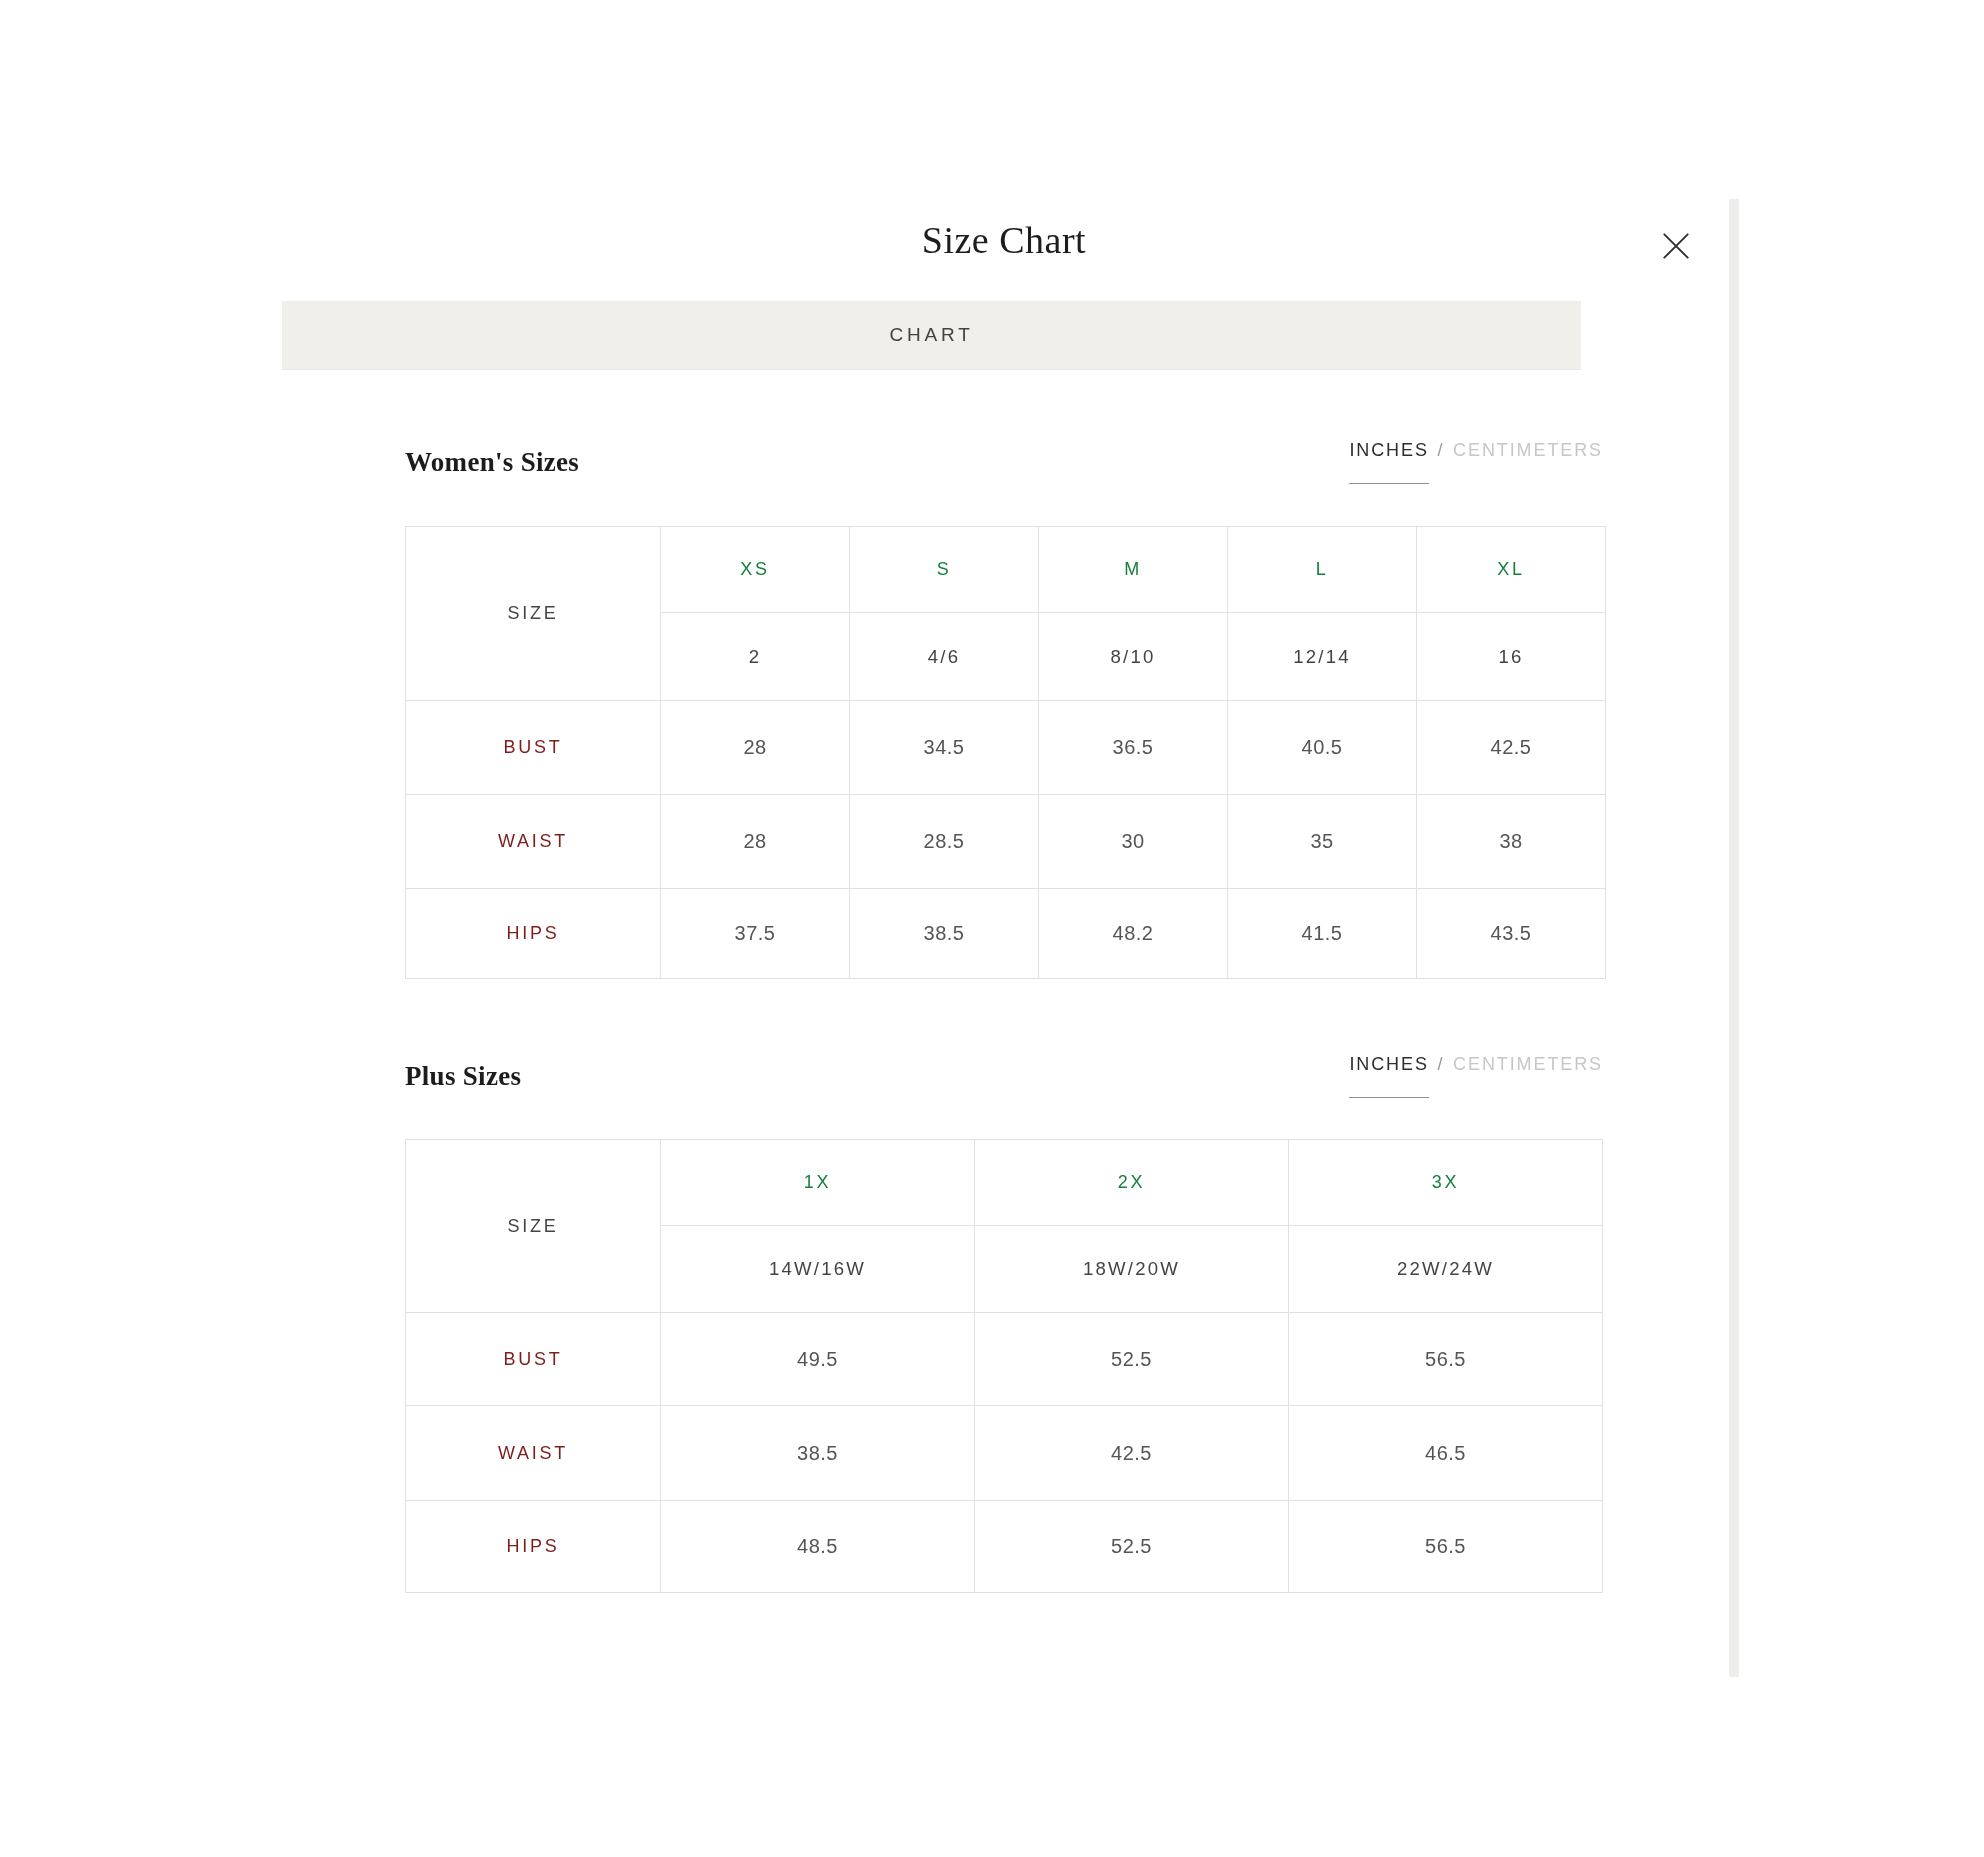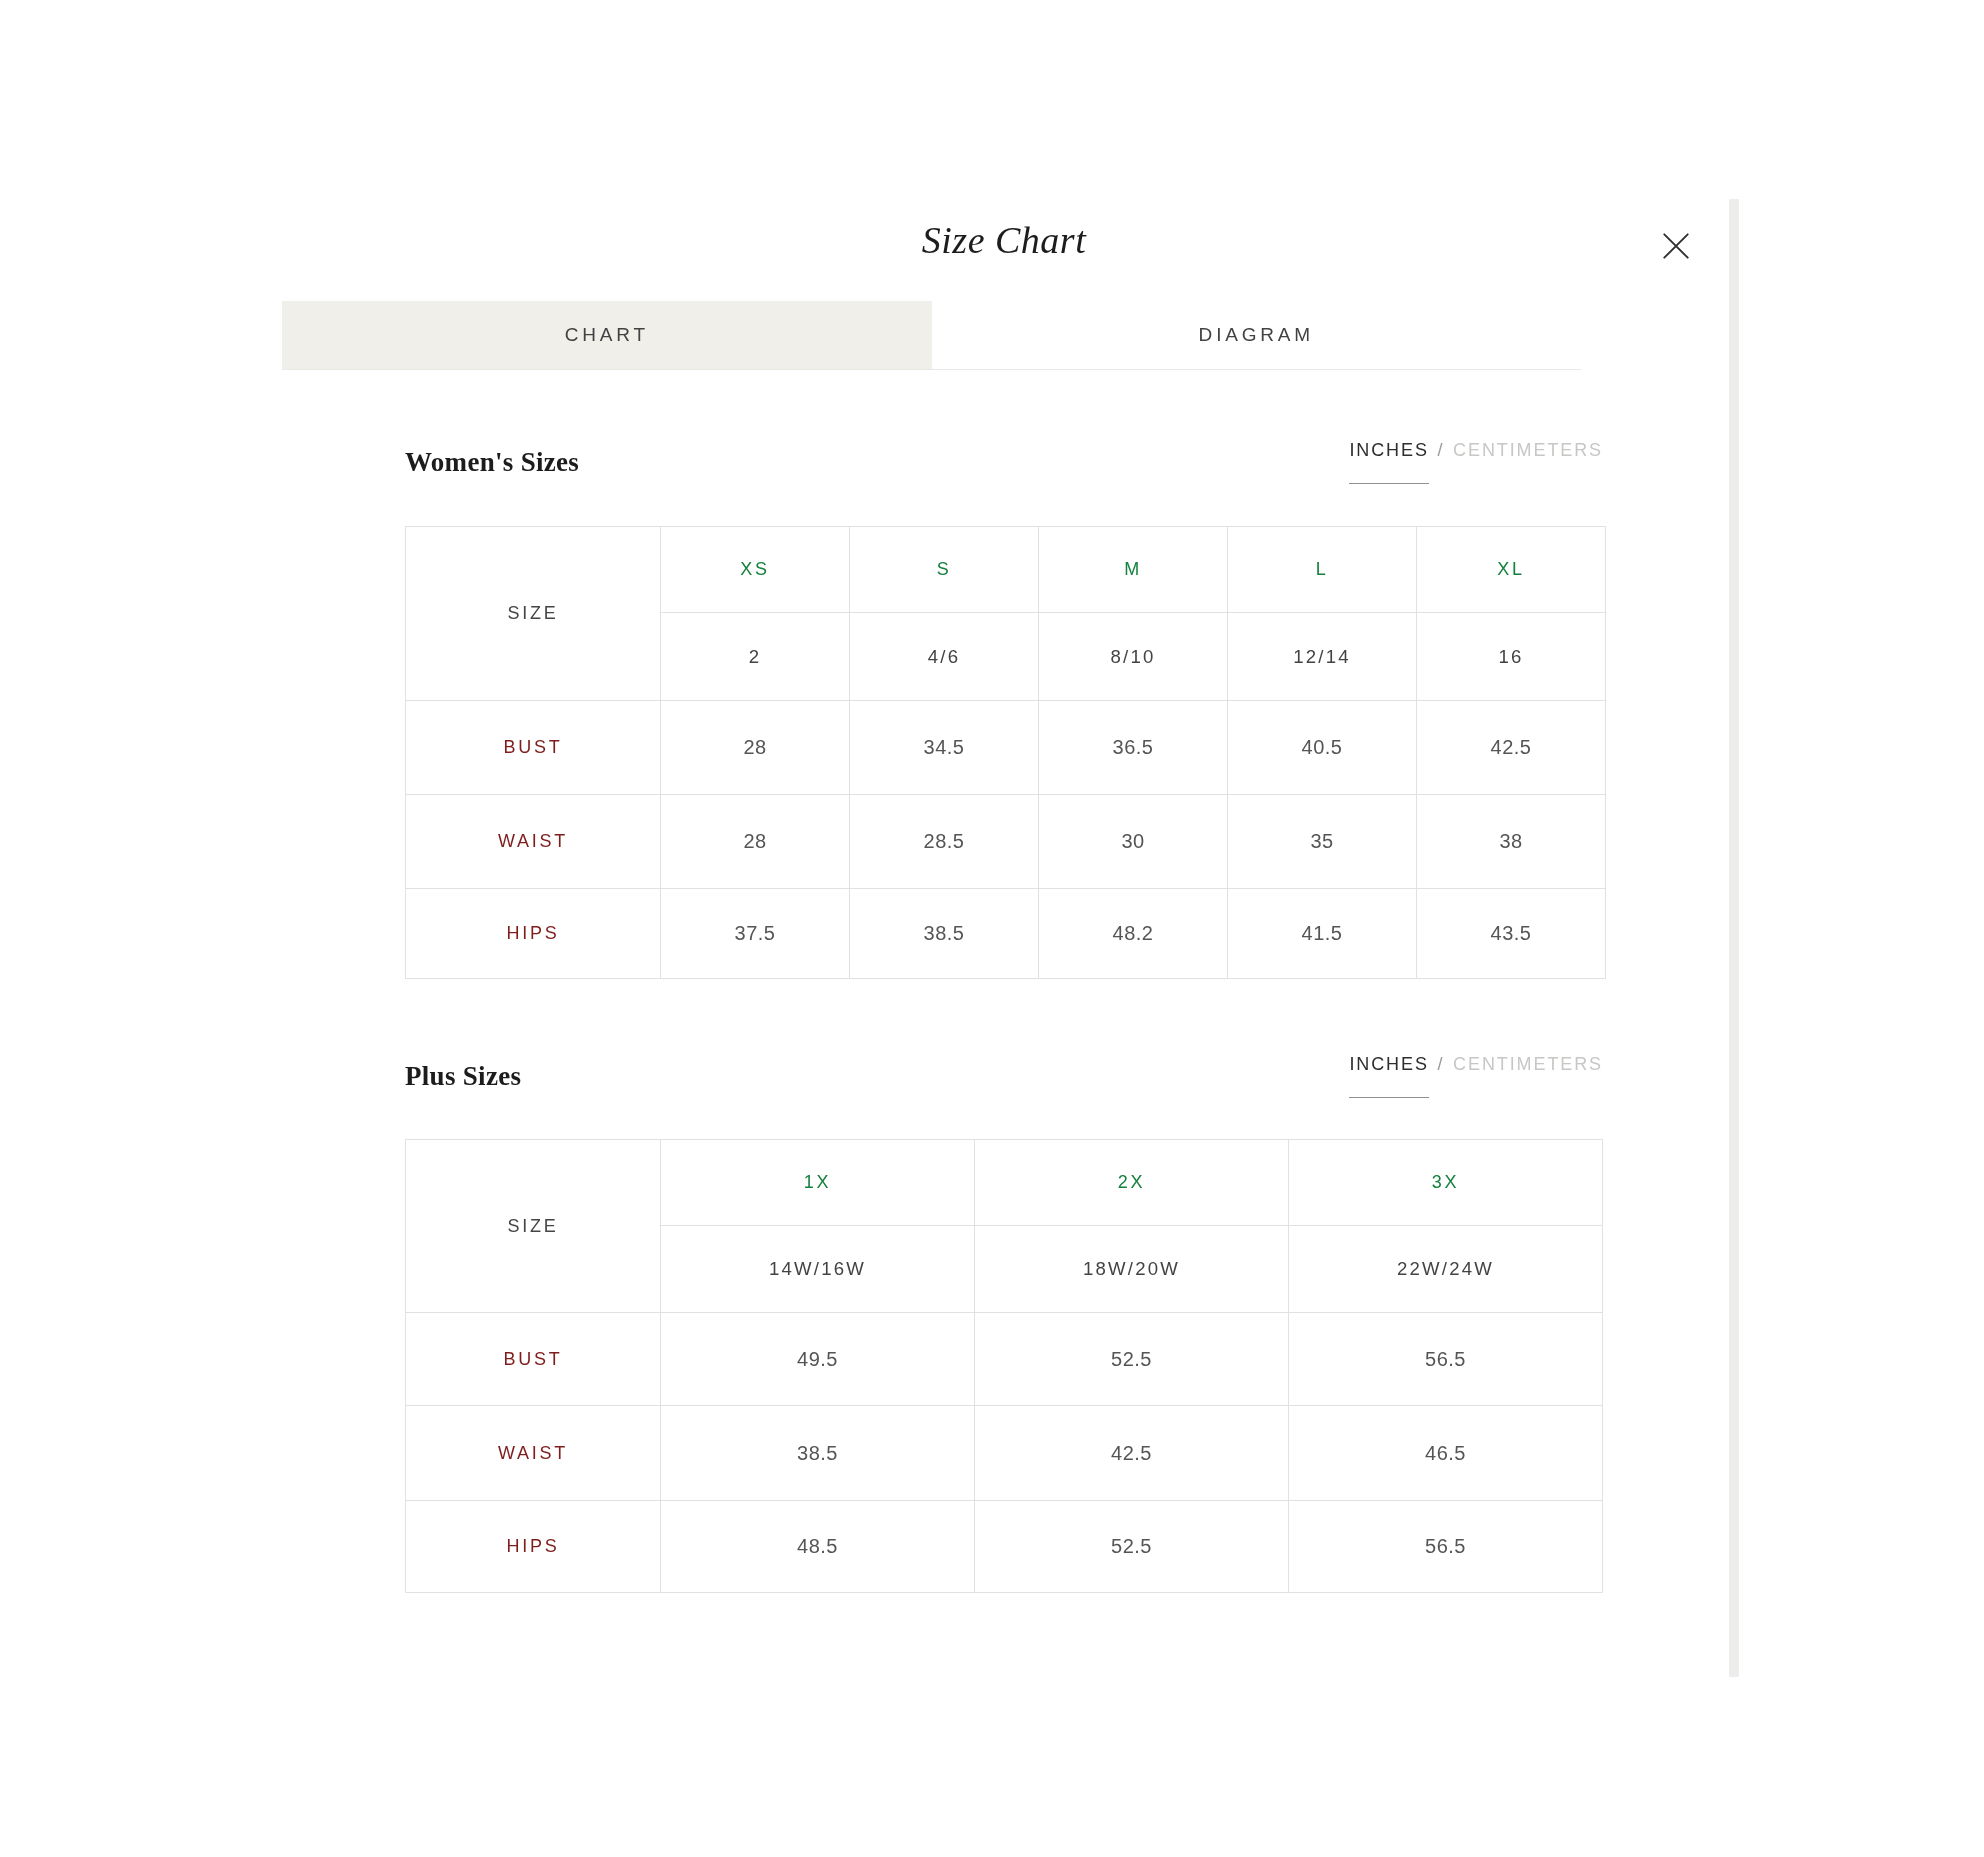--- a/index.html
+++ b/index.html
@@ -15,21 +15,20 @@
   }
 
   
   .modal-title {
     position: absolute;
     left: 405px;
     top: 221px;
     width: 1198px;
     text-align: center;
     font-family: "Liberation Serif", "DejaVu Serif", serif;
-    font-style: italic;
     font-weight: 500;
     font-size: 38px;
     line-height: 1;
     color: #1d1d1d;
     letter-spacing: 0.5px;
   }
 
   .close-btn {
     position: absolute;
     left: 1654px;
@@ -186,21 +185,20 @@
   <button class="close-btn" aria-label="Close">
     <span>
       <svg width="36" height="36" viewBox="0 0 24 24">
         <path d="M4.2 4.2 L19.8 19.8 M19.8 4.2 L4.2 19.8" stroke="#2f2f2f" stroke-width="1.25" fill="none" stroke-linecap="round"></path>
       </svg>
     </span>
   </button>
 
   <div class="tabs">
     <div class="tab active">CHART</div>
-    <div class="tab">DIAGRAM</div>
   </div>
 
   <div class="section-head women">
     <h2 class="section-heading">Women's Sizes</h2>
     <div class="unit-toggle">
       <span class="unit-primary">INCHES</span>
       <span class="unit-separator">/</span>
       <span class="unit-secondary">CENTIMETERS</span>
     </div>
   </div>

